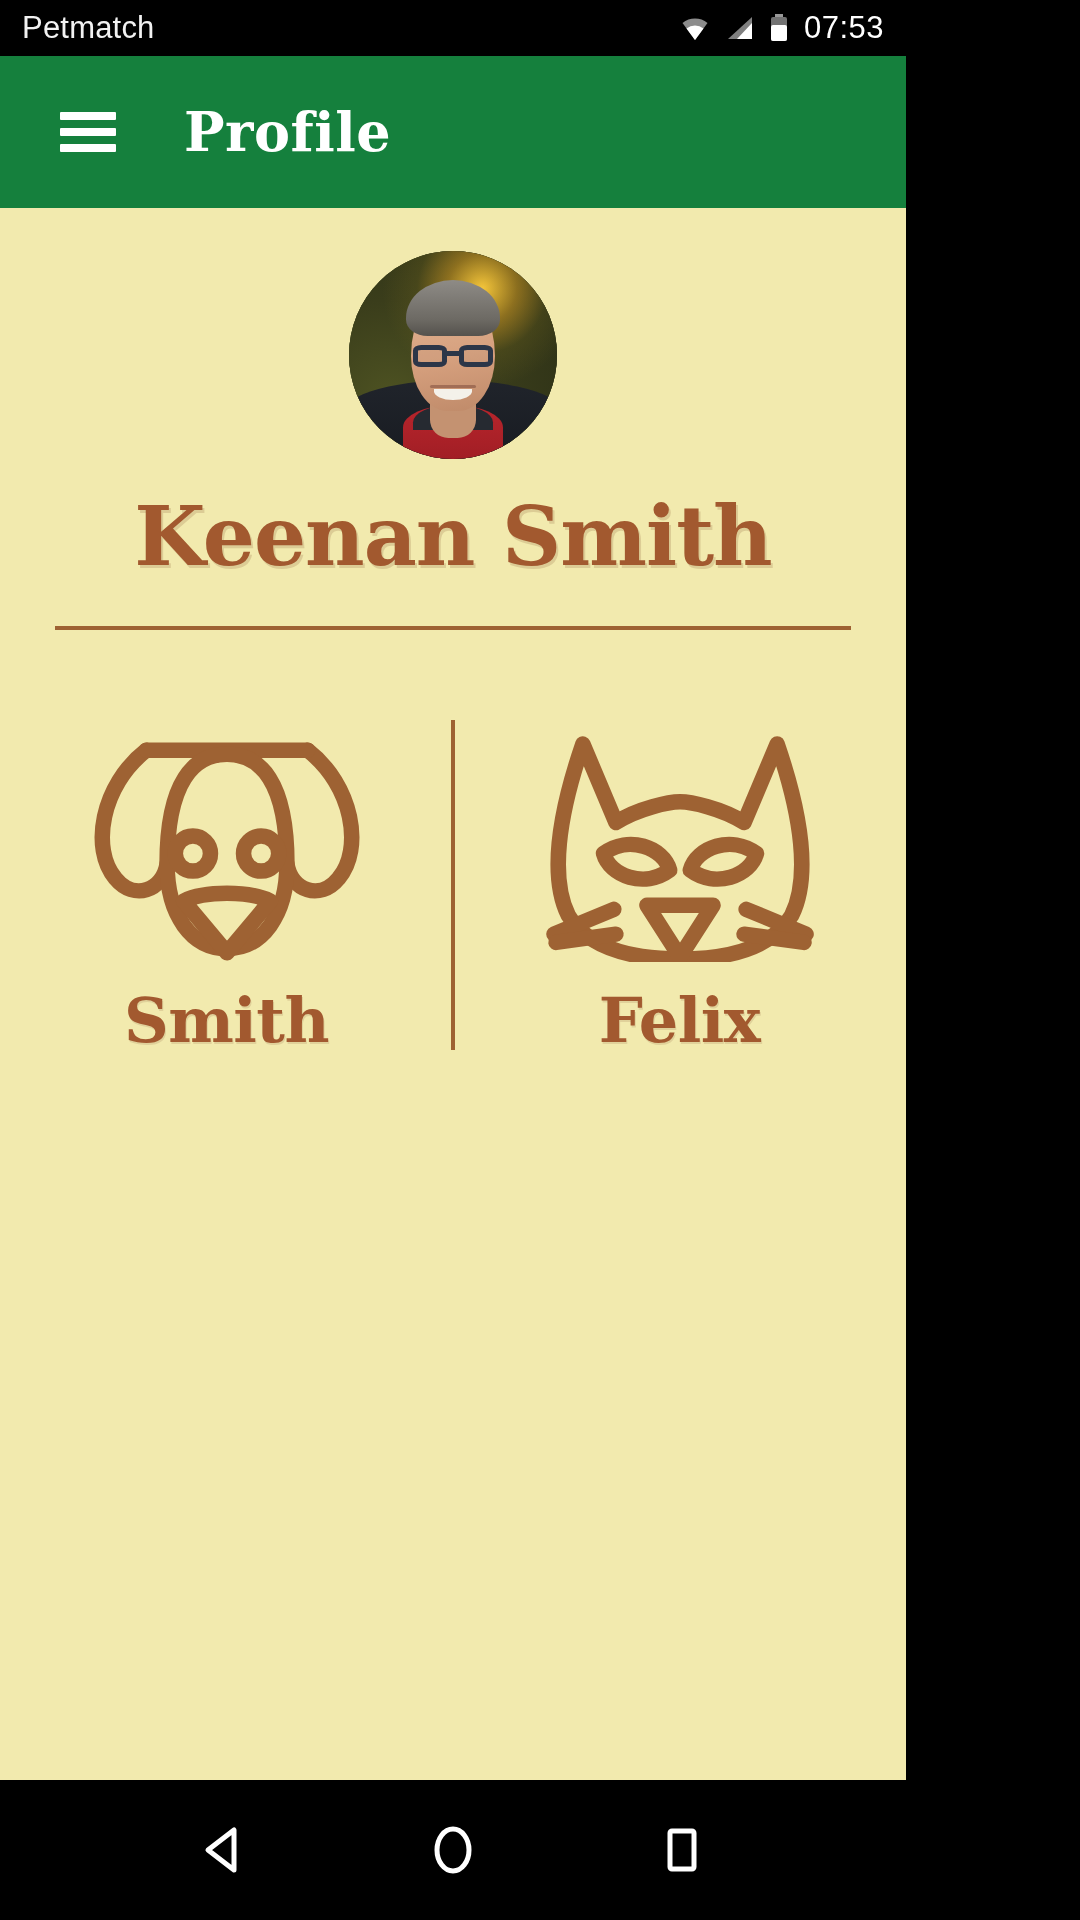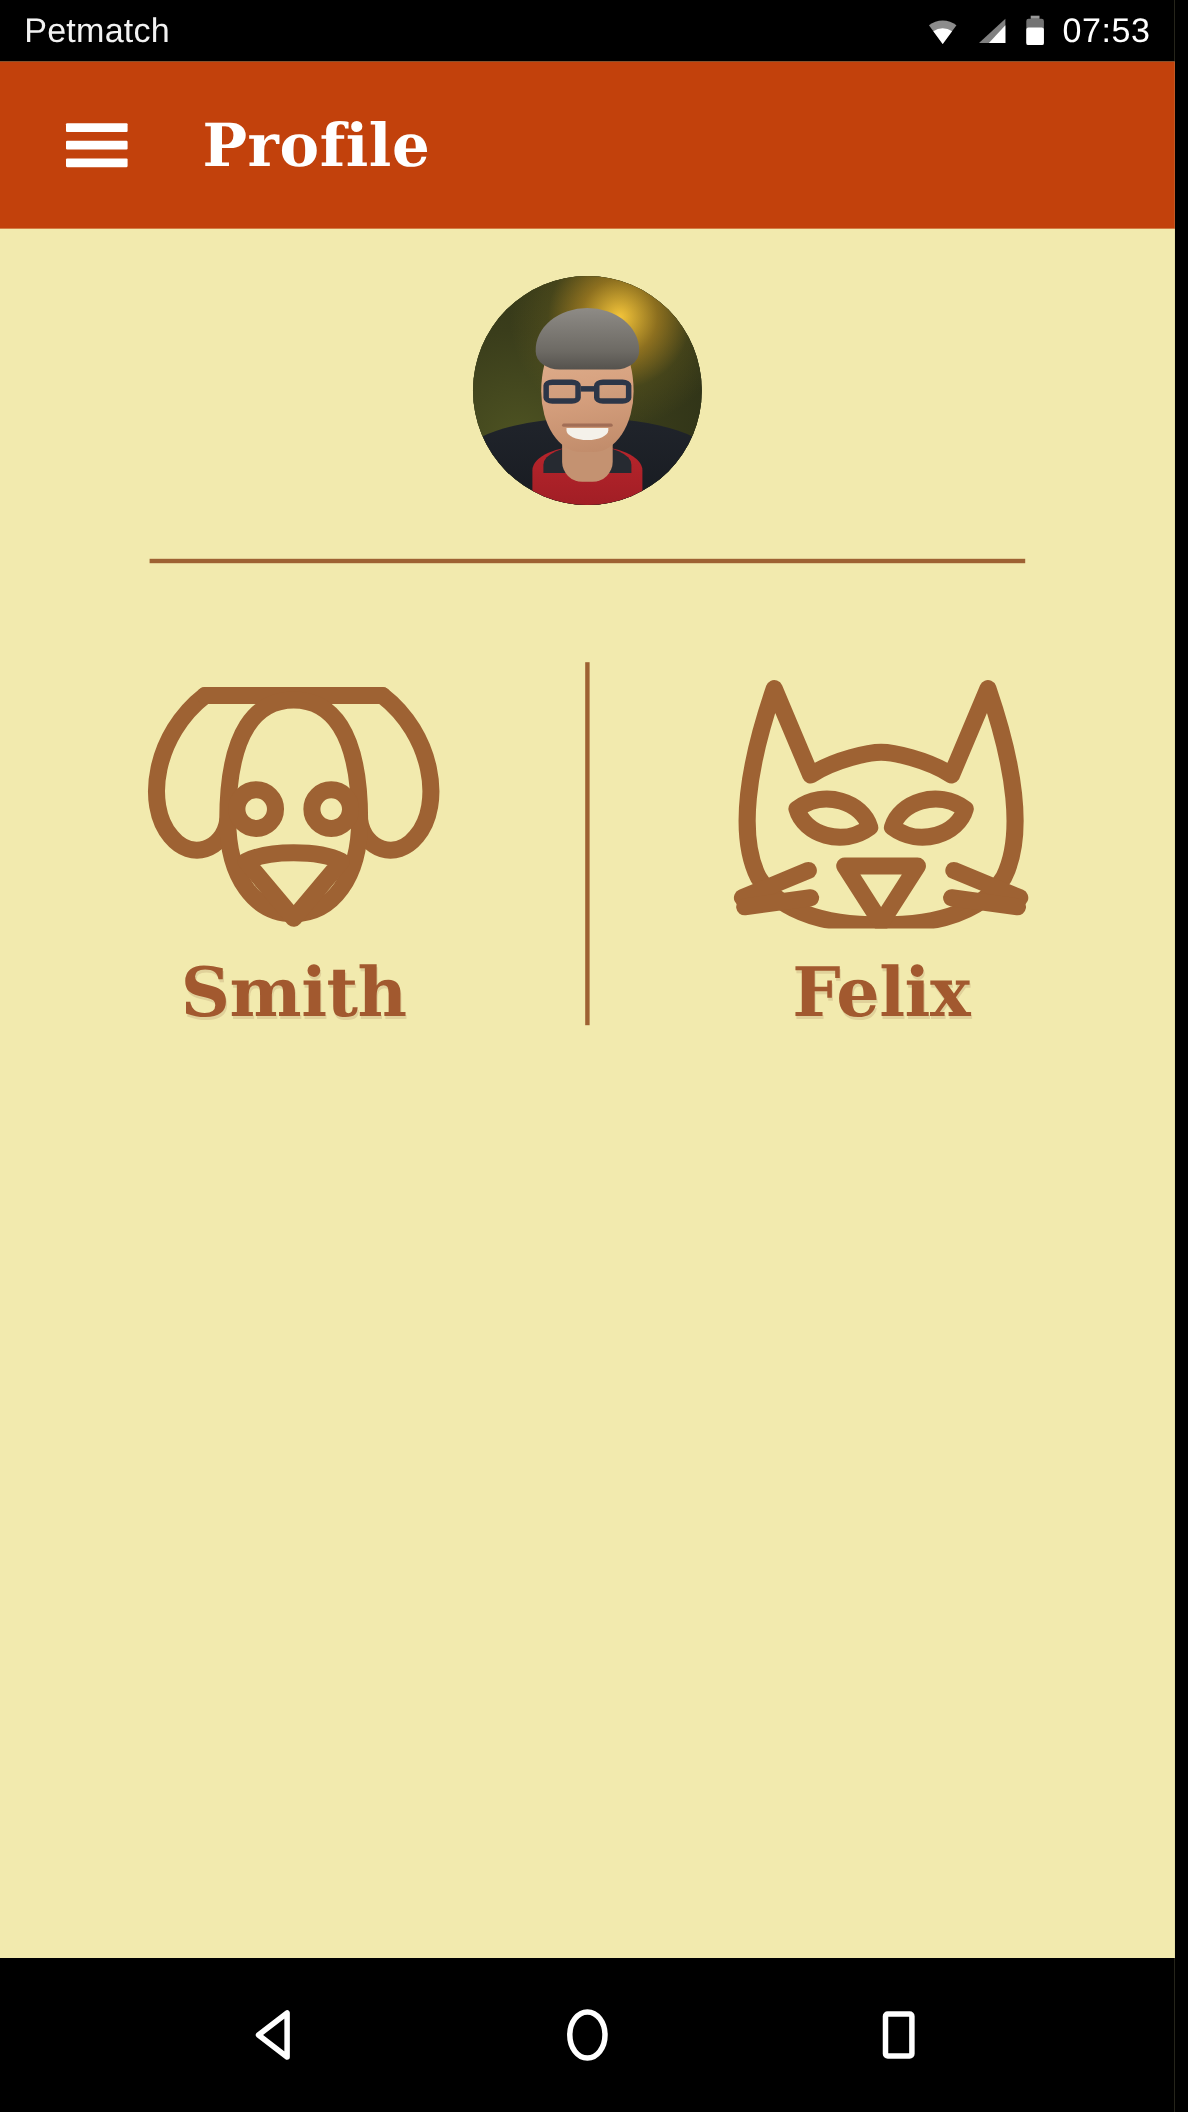--- a/index.html
+++ b/index.html
@@ -4,21 +4,21 @@
 <style>
   * { margin:0; padding:0; box-sizing:border-box; }
   html, body {
     width:1080px; height:1920px;
     background:#000;
     font-family:"Liberation Sans", sans-serif;
     overflow:hidden;
   }
   .phone {
     position:relative;
-    width:1068px; height:1920px;
+    width:906px; height:1920px;
     background:#F2EAAE;
     display:flex; flex-direction:column;
   }
 
   
   .status-bar {
     height:56px; flex:0 0 56px;
     background:#000; color:#fff;
     display:flex; align-items:center;
     padding:0 22px 0 22px;
@@ -31,21 +31,21 @@
   .status-right {
     margin-left:auto; display:flex; align-items:center; gap:16px;
   }
   .status-clock { font-size:31px; color:#fff; letter-spacing:0.5px; }
   .ico-wifi { width:30px; height:26px; position:relative; }
   .ico-wifi svg, .ico-signal svg, .ico-battery svg { display:block; }
 
   
   .app-bar {
     height:152px; flex:0 0 152px;
-    background:#c2410c;
+    background:#15803d;
     display:flex; align-items:center;
     padding-left:60px;
   }
   .hamburger {
     width:56px; height:40px;
     display:flex; flex-direction:column; justify-content:space-between;
     cursor:pointer;
   }
   .hamburger span {
     display:block; width:56px; height:8px; background:#fff; border-radius:1px;
@@ -260,20 +260,21 @@
       <div class="hair"></div>
       <div class="glasses">
         <div class="lens l"></div>
         <div class="lens r"></div>
         <div class="bridge"></div>
       </div>
       <div class="smile-line"></div>
       <div class="smile"></div>
     </div>
 
+    <div class="profile-name">Keenan Smith</div>
 
     <div class="divider"></div>
 
 
     <div class="pets">
 
       <div class="pet">
         <div class="pet-icon">
           <svg viewBox="0 0 300 240" fill="none" stroke="#9E6233" stroke-width="15" stroke-linecap="round" stroke-linejoin="round">
 

